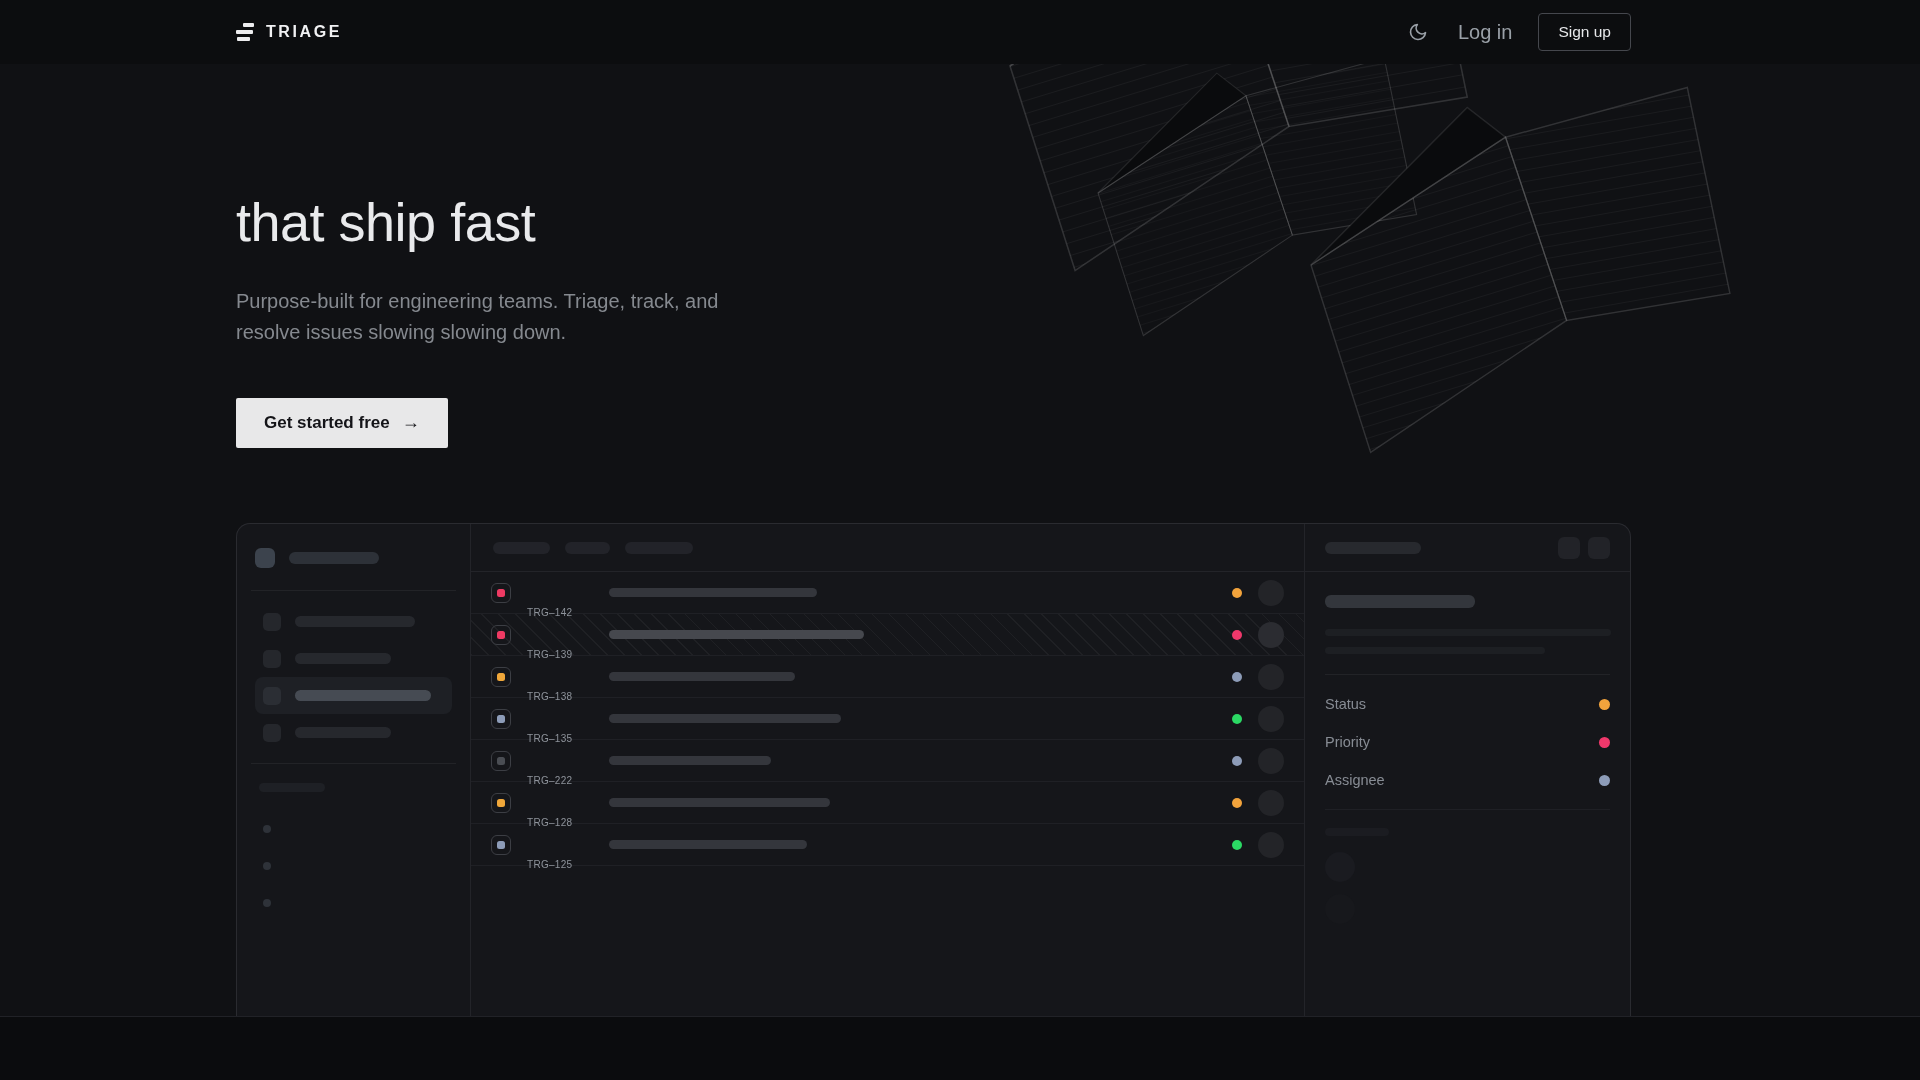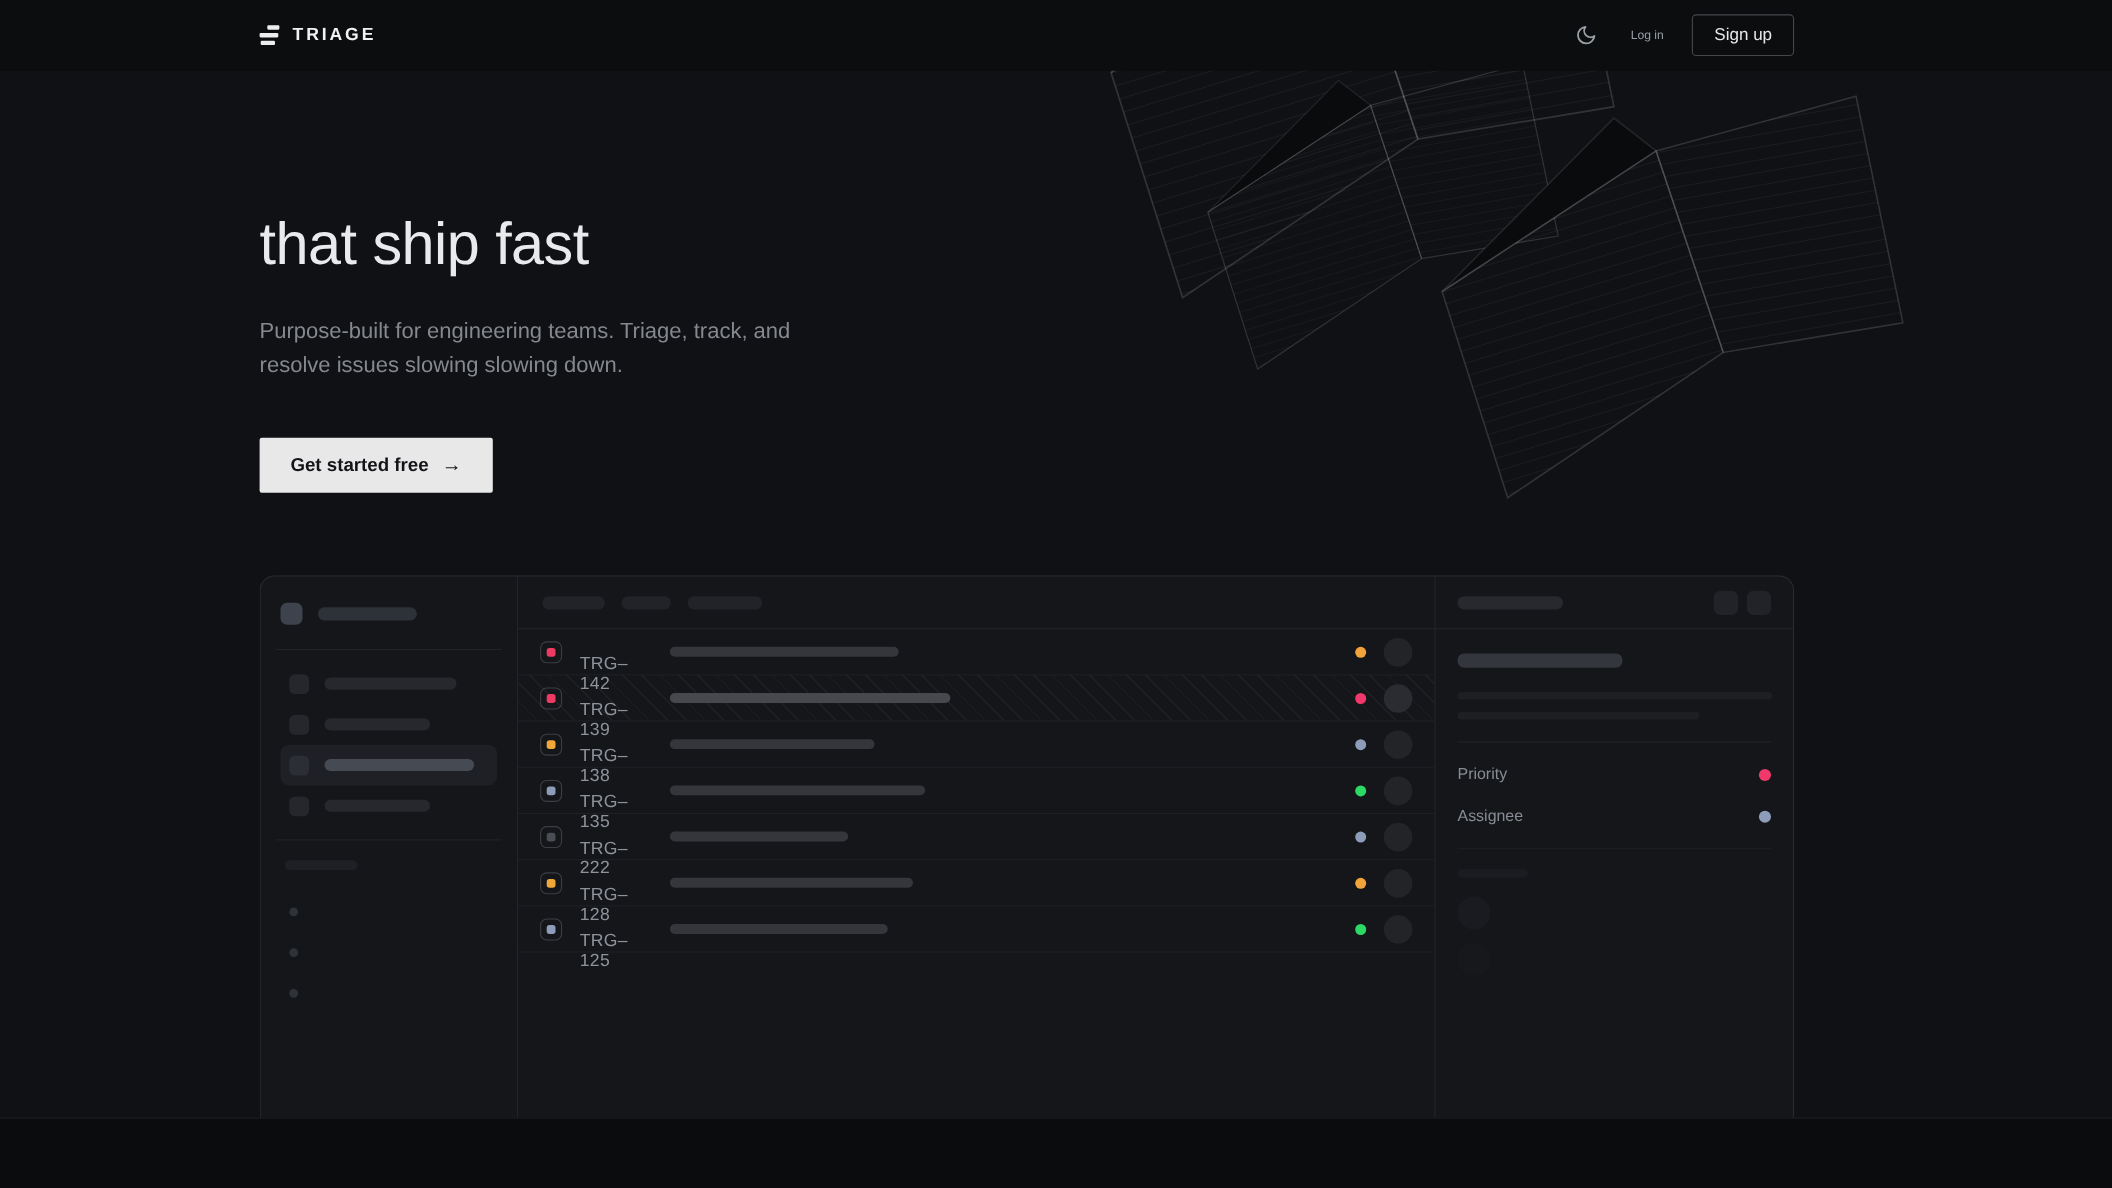--- a/index.html
+++ b/index.html
@@ -21,21 +21,21 @@
   }
   .brand { display:flex; align-items:center; gap:12px; }
   .logo-bars { display:flex; flex-direction:column; gap:3px; width:18px; }
   .logo-bars i { display:block; height:4px; border-radius:1px; background:#ededef; }
   .logo-bars i:nth-child(1){ width:11px; align-self:flex-end; }
   .logo-bars i:nth-child(2){ width:17px; }
   .logo-bars i:nth-child(3){ width:13px; align-self:flex-start; margin-left:1px; }
   .brand-name { font-size:16px; font-weight:bold; letter-spacing:2.6px; color:#f1f1f3; }
   .header-right { display:flex; align-items:center; gap:26px; }
   .icon-btn { background:none; border:none; cursor:pointer; display:flex; align-items:center; padding:4px; }
-  .login-link { font-size:11px; color:#9aa0a7; background:none; border:none; cursor:pointer; font-family:inherit; }
+  .login-link { font-size:20px; color:#9aa0a7; background:none; border:none; cursor:pointer; font-family:inherit; }
   .signup-btn {
     font-size:15.5px; color:#e7e8ea; background:none; font-family:inherit;
     border:1px solid #45474d; border-radius:4px; padding:9px 19px; cursor:pointer;
   }
 
   
   .hero {
     position:absolute; top:64px; left:0; width:1920px; height:953px;
     background:#101114;
     border-bottom:1px solid #212227;
@@ -94,21 +94,21 @@
   .mk-list { flex:1; display:flex; flex-direction:column; min-width:0; }
   .list-header { height:48px; flex:none; display:flex; align-items:center; gap:15px; padding:0 22px; border-bottom:1px solid #232429; }
   .tab-pill { height:12px; background:#222329; border-radius:6px; cursor:pointer; }
   .row { height:42px; flex:none; display:flex; align-items:center; padding:0 20px; border-bottom:1px solid #1f2025; cursor:pointer; }
   .row.selected {
     background:repeating-linear-gradient(45deg, rgba(255,255,255,0.045) 0 1px, transparent 1px 12px);
   }
   .issue-icon { width:20px; height:20px; border-radius:6px; border:1.5px solid #3c3e44; flex:none;
     display:flex; align-items:center; justify-content:center; }
   .issue-icon i { display:block; width:8px; height:8px; border-radius:2.5px; }
-  .issue-id { margin-left:16px; width:66px; flex:none; font-size:16px; letter-spacing:0.3px; color:#8e939b;margin-top:40px; }
+  .issue-id { margin-left:16px; width:66px; flex:none; font-size:10px; letter-spacing:0.3px; color:#8e939b;margin-top:40px; }
   .issue-bar { height:9px; border-radius:5px; background:#34363c; margin-left:16px; }
   .row.selected .issue-bar { background:#46484e; }
   .row .spacer { flex:1; }
   .status-dot { width:10px; height:10px; border-radius:50%; flex:none; margin-right:16px; }
   .avatar { width:26px; height:26px; border-radius:50%; background:#232428; flex:none; }
   .row.selected .avatar { background:#2b2c31; }
 
   
   .mk-detail { width:326px; flex:none; border-left:1px solid #232429; position:relative; }
   .detail-header { height:48px; display:flex; align-items:center; padding:0 20px; border-bottom:1px solid #232429; }
@@ -318,20 +318,24 @@
         <span class="spacer"></span>
         <button class="detail-btn"></button>
         <button class="detail-btn"></button>
       </div>
       <div class="detail-body">
         <span class="skel d-title"></span>
         <span class="skel d-line1"></span>
         <span class="skel d-line2"></span>
         <div class="d-divider"></div>
         <div class="field-rows" id="detail-fields">
+  <div class="field-row">
+    <span class="field-label">Status</span>
+    <span class="field-dot" style="background: rgb(242, 163, 60);"></span>
+  </div>
 
   <div class="field-row">
     <span class="field-label">Priority</span>
     <span class="field-dot" style="background: rgb(240, 56, 107);"></span>
   </div>
 
   <div class="field-row">
     <span class="field-label">Assignee</span>
     <span class="field-dot" style="background: rgb(141, 156, 184);"></span>
   </div>

